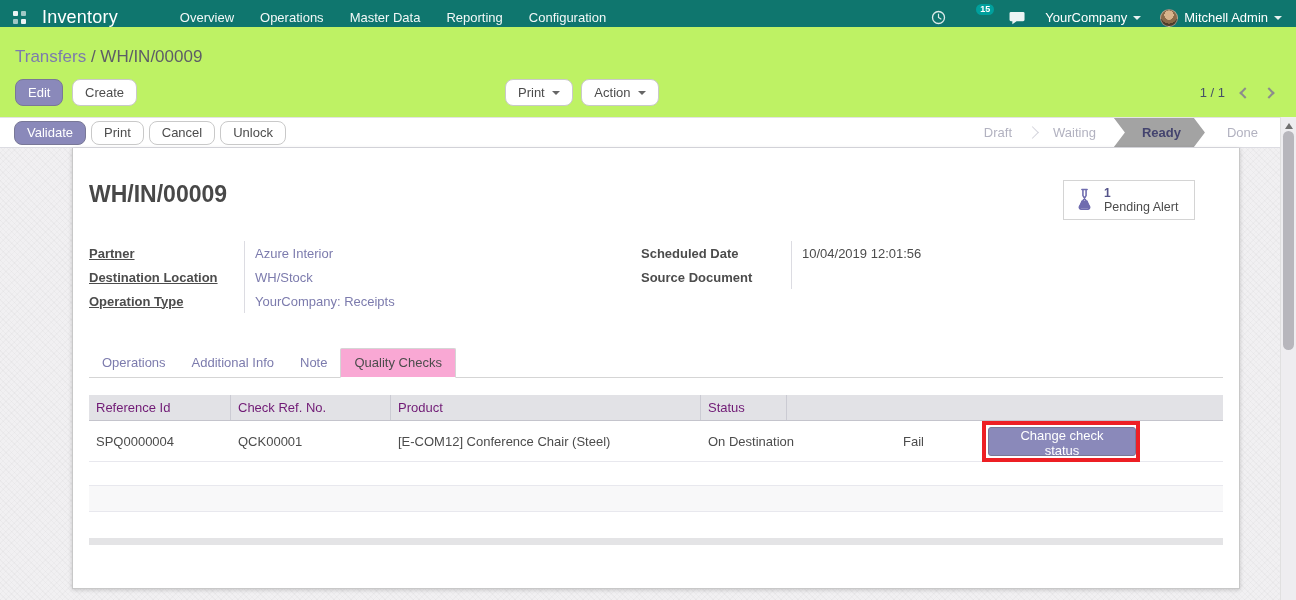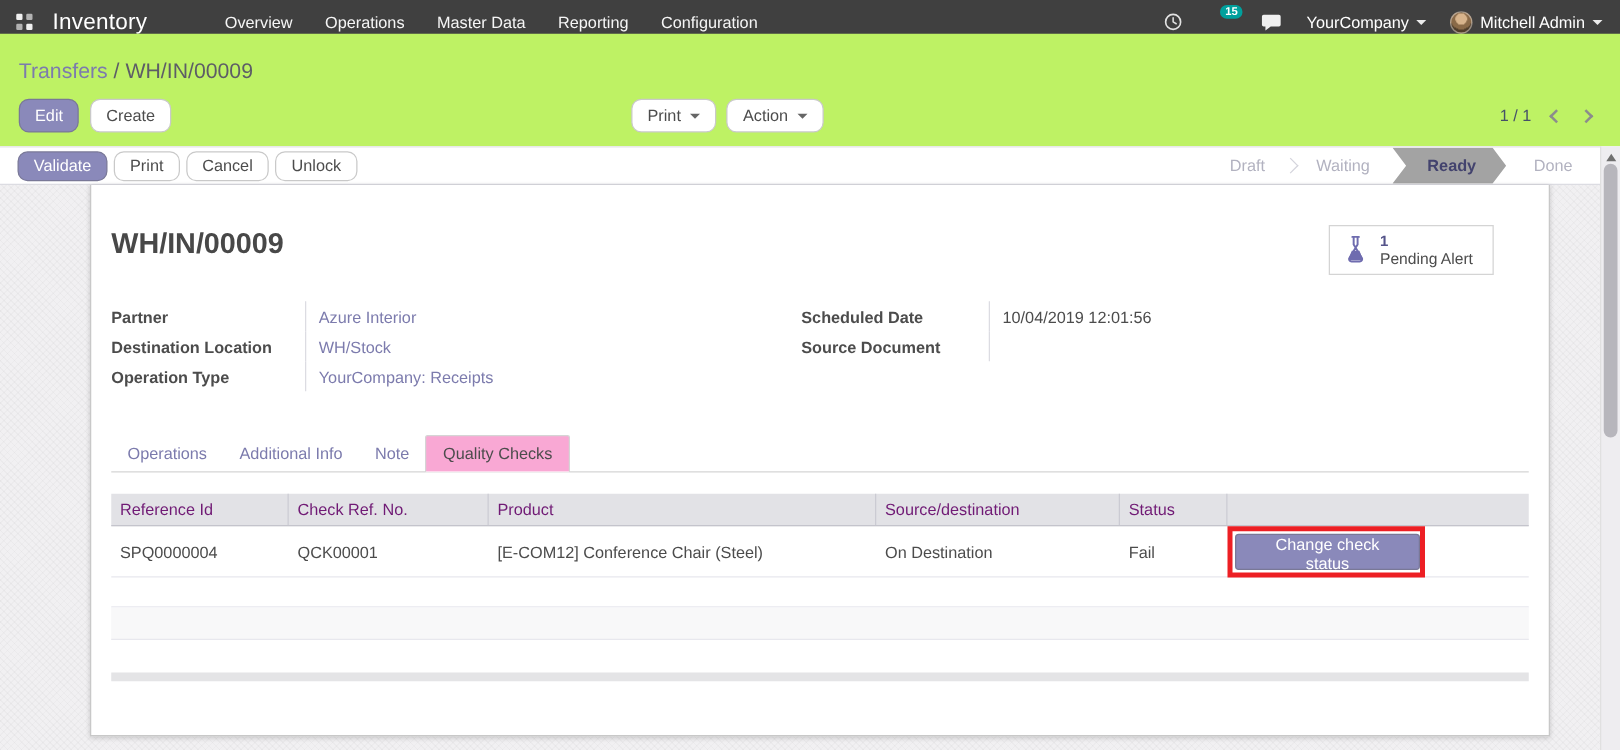--- a/index.html
+++ b/index.html
@@ -1,21 +1,21 @@
 <!DOCTYPE html>
 <html><head>
 <meta charset="utf-8">
 <style>
   * { margin:0; padding:0; box-sizing:border-box; }
   html,body { width:1296px; height:600px; overflow:hidden; }
   body { font-family:"Liberation Sans", sans-serif; font-size:13px; color:#4c4c4c; background:#fff; }
   .screen { position:relative; width:1296px; height:600px; overflow:hidden; background:#fff; }
 
   
-  .navbar { position:absolute; top:0; left:0; width:1296px; height:35px; background:#404040; display:flex; align-items:center; color:#fff; }
+  .navbar { position:absolute; top:0; left:0; width:1296px; height:35px; background:#0f766e; display:flex; align-items:center; color:#fff; }
   .apps-icon { width:13px; height:13px; margin-left:13px; display:grid; grid-template-columns:5px 5px; grid-template-rows:5px 5px; gap:3px; cursor:pointer; }
   .apps-icon span { background:rgba(255,255,255,.92); border-radius:1px; }
   .apps-icon span:nth-child(2), .apps-icon span:nth-child(3) { background:rgba(255,255,255,.6); }
   .brand { font-size:18px; margin-left:16px; margin-right:62px; letter-spacing:.2px; cursor:pointer; }
   .nav-menu { display:flex; gap:26px; font-size:13px; }
   .nav-item { color:rgba(255,255,255,.95); cursor:pointer; white-space:nowrap; }
   .nav-right { margin-left:auto; display:flex; align-items:center; gap:19px; padding-right:14px; }
   .icon-btn { position:relative; display:flex; align-items:center; cursor:pointer;padding-left:44px; }
   .badge { position:absolute; top:-6px; left:11px; background:#00a09d; color:#fff; font-size:9px; line-height:11px; padding:0 4px; border-radius:7px; font-weight:bold; }
   .nav-user, .nav-company { display:flex; align-items:center; gap:6px; cursor:pointer; white-space:nowrap; }
@@ -61,21 +61,21 @@
   .stat-texts { display:flex; flex-direction:column; line-height:13px; }
   .stat-count { font-weight:bold; color:#55548a; font-size:12px; }
   .stat-label { color:#4c4c4c; font-size:12.5px; margin-top:1px; }
 
   .field-groups { position:absolute; top:93px; left:16px; right:16px; display:flex; }
   .fgroup { display:flex; flex-direction:column; }
   .fgroup.left  { width:480px; }
   .fgroup.right { margin-left:72px; width:520px; }
   .frow { display:flex; min-height:24px; align-items:center; }
   .flabel { font-weight:bold; color:#4c4c4c; font-size:13px; }
-  .fgroup.left  .flabel { width:155px; }
+  .fgroup.left  .flabel { width:155px;text-decoration:underline; }
   .fgroup.right .flabel { width:150px; }
   .fvalue { border-left:1px solid #dcdce2; padding-left:10px; align-self:stretch; display:flex; align-items:center; flex:1; font-size:13px; }
   .fvalue.link { color:#7c7bad; cursor:pointer; }
 
   .tabs { position:absolute; top:201px; left:16px; right:16px; height:29px; border-bottom:1px solid #d5d5d5; display:flex; align-items:flex-end; }
   .tab { padding:6px 13px 7px; font-size:13px; color:#7c7bad; cursor:pointer; white-space:nowrap; }
   .tab.active { background:#f9a8d4; color:#4c4c4c; border:1px solid #d5d5d5; border-bottom:1px solid #fff; margin-bottom:-1px; border-radius:2px 2px 0 0; }
 
   
   .qtable { position:absolute; top:247px; left:16px; right:16px; }
@@ -233,21 +233,20 @@
         <span class="tab">Additional Info</span>
         <span class="tab">Note</span>
         <span class="tab active">Quality Checks</span>
       </div>
 
       <div class="qtable">
         <div class="trow thead">
           <span class="tcell c0">Reference Id</span>
           <span class="tcell c1">Check Ref. No.</span>
           <span class="tcell c2">Product</span>
-          <span class="tcell c3">Source/destination</span>
           <span class="tcell c4">Status</span>
           <span class="tcell c5"></span>
         </div>
         <div class="trow tdata">
           <span class="tcell c0">SPQ0000004</span>
           <span class="tcell c1">QCK00001</span>
           <span class="tcell c2">[E-COM12] Conference Chair (Steel)</span>
           <span class="tcell c3">On Destination</span>
           <span class="tcell c4">Fail</span>
           <span class="tcell c5"></span>

